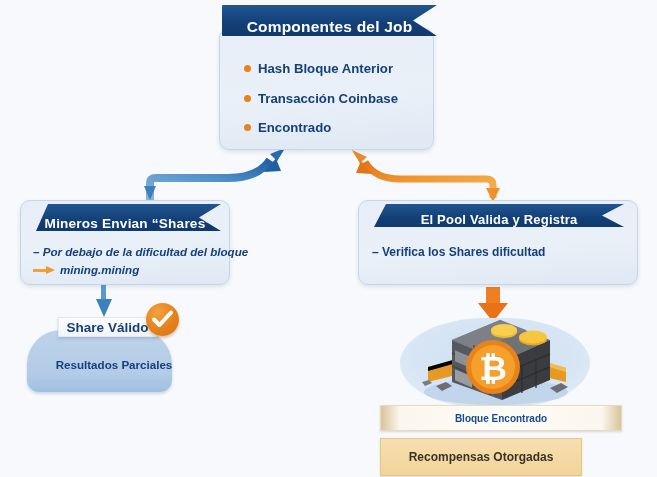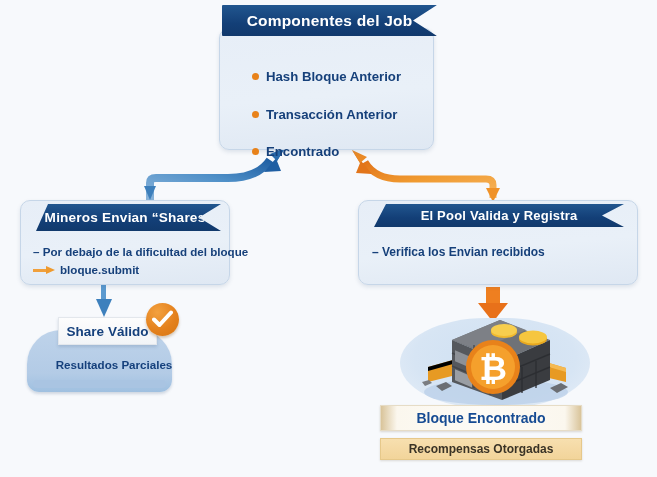--- a/index.html
+++ b/index.html
@@ -21,55 +21,55 @@
     box-shadow:0 2px 4px rgba(40,70,110,.13);
     box-sizing:border-box;
   }
   .ribbon{
     position:absolute;
     background:linear-gradient(180deg,#1d4f8f 0%,#123f78 55%,#0e3straight 100%);
     background:linear-gradient(180deg,#20548f 0%,#123f78 60%,#0f3straight 100%);
     background:linear-gradient(180deg,#21568f 0%,#133f77 60%,#11396c 100%);
     color:#ffffff;
     font-weight:bold;
-    display:flex;align-items:center;justify-content:center;
+    display:flex;align-items:flex-end;justify-content:center;
     letter-spacing:.2px;
     box-shadow:0 1px 3px rgba(20,45,85,.35);
     box-sizing:border-box;
   }
   .ribbon.angled{
     clip-path:polygon(12px 0,100% 0,calc(100% - 22px) 50%,100% 100%,0 100%);
   }
 
   
   #job-card{left:219px;top:28px;width:215px;height:122px;}
   #job-ribbon{
     left:222px;top:5px;width:215px;height:31px;font-size:15.5px;
     clip-path:polygon(0 0,100% 0,calc(100% - 24px) 50%,100% 100%,0 100%);
     border-radius:1px;
   }
   #job-list{
     position:absolute;left:236px;top:50px;width:200px;
     color:#16407a;font-size:13.2px;font-weight:bold;line-height:21.5px;
   }
-  #job-list li{list-style:none;position:relative;padding-left:14px;margin:16px;}
+  #job-list li{list-style:none;position:relative;padding-left:14px;margin:8px;}
   #job-list li::before{
     content:"";position:absolute;left:0;top:7px;width:7px;height:7px;
     border-radius:50%;background:#e8821a;
   }
   #job-list ul{margin:0;padding:0;}
 
   
   #left-card{left:20px;top:200px;width:210px;height:85px;}
   #left-ribbon{
     left:36px;top:204px;width:185px;height:27px;font-size:13.6px;
   }
   #left-body{
     position:absolute;left:33px;top:243px;width:200px;
-    color:#16407a;font-size:11.6px;font-weight:bold;line-height:18px;
+    color:#16407a;font-size:11.6px;font-weight:bold;line-height:18px;font-style:italic;
   }
   .dash-line{white-space:nowrap;}
   #ms-line{display:flex;align-items:center;gap:5px;}
   .mini-arrow{
     display:inline-block;width:22px;height:9px;position:relative;flex:none;
   }
   .mini-arrow::before{
     content:"";position:absolute;left:0;top:3px;width:14px;height:3px;background:#f0a03c;
   }
   .mini-arrow::after{
@@ -92,21 +92,21 @@
     position:absolute;left:27px;top:330px;width:145px;height:62px;
     background:linear-gradient(180deg,#bed3ea 0%,#b3cbe6 70%,#9fc0e0 100%);
     border-radius:34px 34px 12px 12px;
     box-shadow:0 2px 3px rgba(50,80,120,.2);
   }
   #share-pill-inner{
     position:absolute;left:33px;top:380px;width:133px;height:8px;
     background:#a9c4e2;border-radius:4px;
   }
   #share-label-box{
-    position:absolute;left:58px;top:317px;width:99px;height:28px;
+    position:absolute;left:58px;top:317px;width:99px;height:20px;
     background:linear-gradient(180deg,#fdfdfd,#f2f4f7);
     border:1px solid #e3e7ec;
     box-shadow:0 2px 3px rgba(60,90,130,.2);
     display:flex;align-items:center;justify-content:center;
     color:#15407c;font-weight:bold;font-size:13.5px;box-sizing:border-box;
   }
   #share-sub{
     position:absolute;left:27px;top:358px;width:174px;text-align:center;
     color:#15407c;font-weight:bold;font-size:11.6px;
   }
@@ -120,29 +120,29 @@
 
   
   #illus-bg{
     position:absolute;left:400px;top:318px;width:190px;height:90px;
     background:radial-gradient(ellipse at 50% 45%,#cfe0f2 0%,#d7e5f4 60%,#e9f0f8 100%);
     border-radius:50%/55%;
   }
   #illus{position:absolute;left:400px;top:312px;width:190px;height:96px;}
 
   #found-box{
-    position:absolute;left:380px;top:405px;width:202px;height:26px;
+    position:absolute;left:380px;top:405px;width:242px;height:26px;
     background:linear-gradient(90deg,#d9c49a 0%,#fbf7ee 8%,#fdfbf6 50%,#fbf7ee 92%,#d9c49a 100%);
     border:1px solid #e6dcc6;
     display:flex;align-items:center;justify-content:center;
-    color:#164b93;font-weight:bold;font-size:14px;
+    color:#164b93;font-weight:bold;font-size:10px;
     box-shadow:0 1px 2px rgba(90,80,50,.2);box-sizing:border-box;
   }
   #reward-box{
-    position:absolute;left:380px;top:438px;width:202px;height:22px;
+    position:absolute;left:380px;top:438px;width:202px;height:38px;
     background:linear-gradient(180deg,#f7dfaf 0%,#f2d49a 100%);
     border:1px solid #e6c88a;
     display:flex;align-items:center;justify-content:center;
     color:#3a3326;font-weight:bold;font-size:12px;
     box-shadow:0 1px 2px rgba(90,80,50,.18);box-sizing:border-box;
   }
 
   svg.ovl{position:absolute;left:0;top:0;width:657px;height:477px;pointer-events:none;}
 </style>
 </head>
@@ -189,43 +189,43 @@
     </g>
   </svg>
 
   <div class="card" id="job-card"></div>
   <div class="ribbon" id="job-ribbon">
     <span>Componentes del Job</span>
   </div>
   <div id="job-list">
     <ul>
       <li>Hash Bloque Anterior</li>
-      <li>Transacción Anterior</li>
+      <li>Transacción Coinbase</li>
       <li>Encontrado</li>
     </ul>
   </div>
 
   <div class="card" id="left-card"></div>
   <div class="ribbon angled" id="left-ribbon">
     <span>Mineros Envian “Shares”</span>
   </div>
   <div id="left-body">
     <div class="dash-line">–  Por debajo de la dificultad del bloque</div>
     <div id="ms-line">
       <span class="mini-arrow"></span>
-      <span>bloque.submit</span>
+      <span>mining.mining</span>
     </div>
   </div>
 
   <div class="card" id="right-card"></div>
   <div class="ribbon angled" id="right-ribbon">
     <span>El Pool Valida y Registra</span>
   </div>
   <div id="right-body">
-    <div class="dash-line">–  Verifica los Envian recibidos</div>
+    <div class="dash-line">–  Verifica los Shares dificultad</div>
   </div>
 
   <div id="share-pill"></div>
   <div id="share-pill-inner"></div>
   <div id="share-sub">Resultados Parciales</div>
   <div id="share-label-box">
     <span>Share Válido</span>
   </div>
   <div id="check-badge">
     <svg width="21" height="19" viewBox="0 0 21 19">

